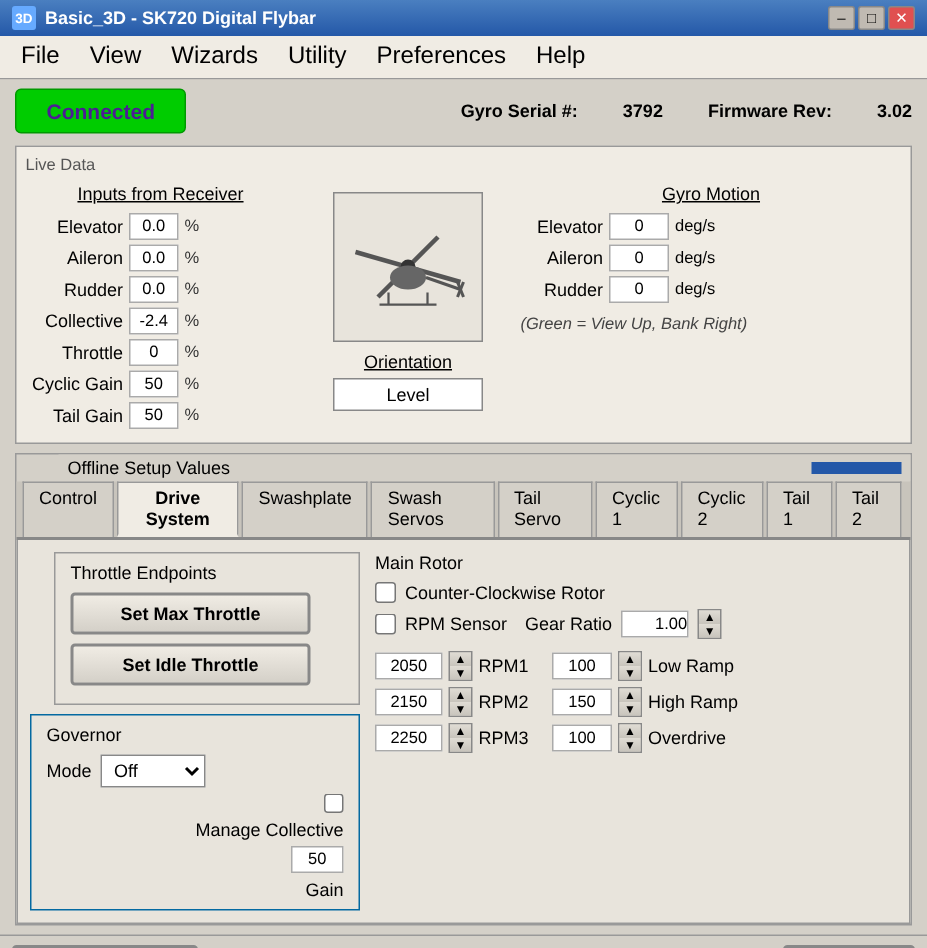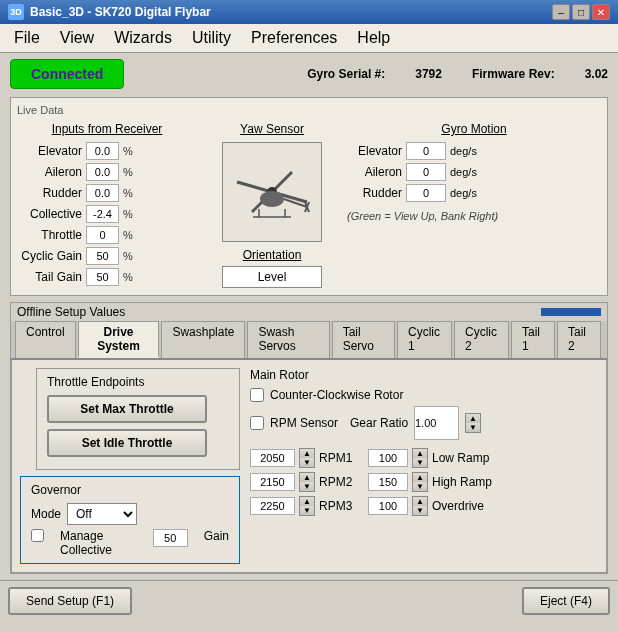--- a/index.html
+++ b/index.html
@@ -199,20 +199,21 @@
     .offline-setup {
       border: 1px solid #999;
       background: #d4d0c8;
     }
     .offline-header {
       display: flex;
       align-items: center;
       justify-content: space-between;
       padding: 2px 6px;
       background: #d4d0c8;
+      margin-left: 28px;
     }
     .offline-label {
       font-size: 12px;
     }
     .offline-bar {
       width: 60px;
       height: 8px;
       background: #2458a8;
     }
     .tabs-row {
@@ -299,25 +300,25 @@
     .rotor-row {
       display: flex;
       align-items: center;
       gap: 6px;
       margin-bottom: 4px;
     }
     .rotor-check { width: 14px; height: 14px; }
     .rotor-label { font-size: 12px; }
     .gear-ratio-field {
       width: 45px;
-      height: 34px;
+      height: 18px;
       border: 1px solid #aaa;
       background: white;
       font-size: 11px;
-      text-align: left;
+      text-align: right;
     }
     .rpm-rows {
       margin-top: 8px;
     }
     .rpm-row {
       display: flex;
       align-items: center;
       gap: 4px;
       margin-bottom: 4px;
     }
@@ -371,23 +372,24 @@
       font-size: 12px;
       cursor: pointer;
     }
     
     .heli-svg {
       width: 90px;
       height: 90px;
     }
     .manage-collective-row {
       display: flex;
-      align-items: flex-start;
-      gap: 16px;
+      align-items: flex-end;
+      gap: 4px;
       margin-top: 4px;
+      flex-direction: column;
     }
     .gain-field {
       width: 35px;
       height: 18px;
       border: 1px solid #aaa;
       background: white;
       font-size: 11px;
       text-align: center;
     }
   </style>
@@ -466,21 +468,20 @@
           <span class="input-unit">%</span>
         </div>
         <div class="input-row">
           <span class="input-label">Tail Gain</span>
           <input class="input-field" value="50" readonly="" style="">
           <span class="input-unit">%</span>
         </div>
       </div>
 
       <div class="yaw-section">
-        <div class="section-header">Yaw Sensor</div>
         <div class="yaw-sensor-display">
           <svg class="heli-svg" viewBox="0 0 90 90">
 
             <line x1="10" y1="35" x2="80" y2="55" stroke="#555" stroke-width="3"></line>
             <line x1="25" y1="65" x2="65" y2="25" stroke="#555" stroke-width="3"></line>
 
             <circle cx="45" cy="45" r="5" fill="#333"></circle>
 
             <ellipse cx="45" cy="52" rx="12" ry="8" fill="#666"></ellipse>
 

